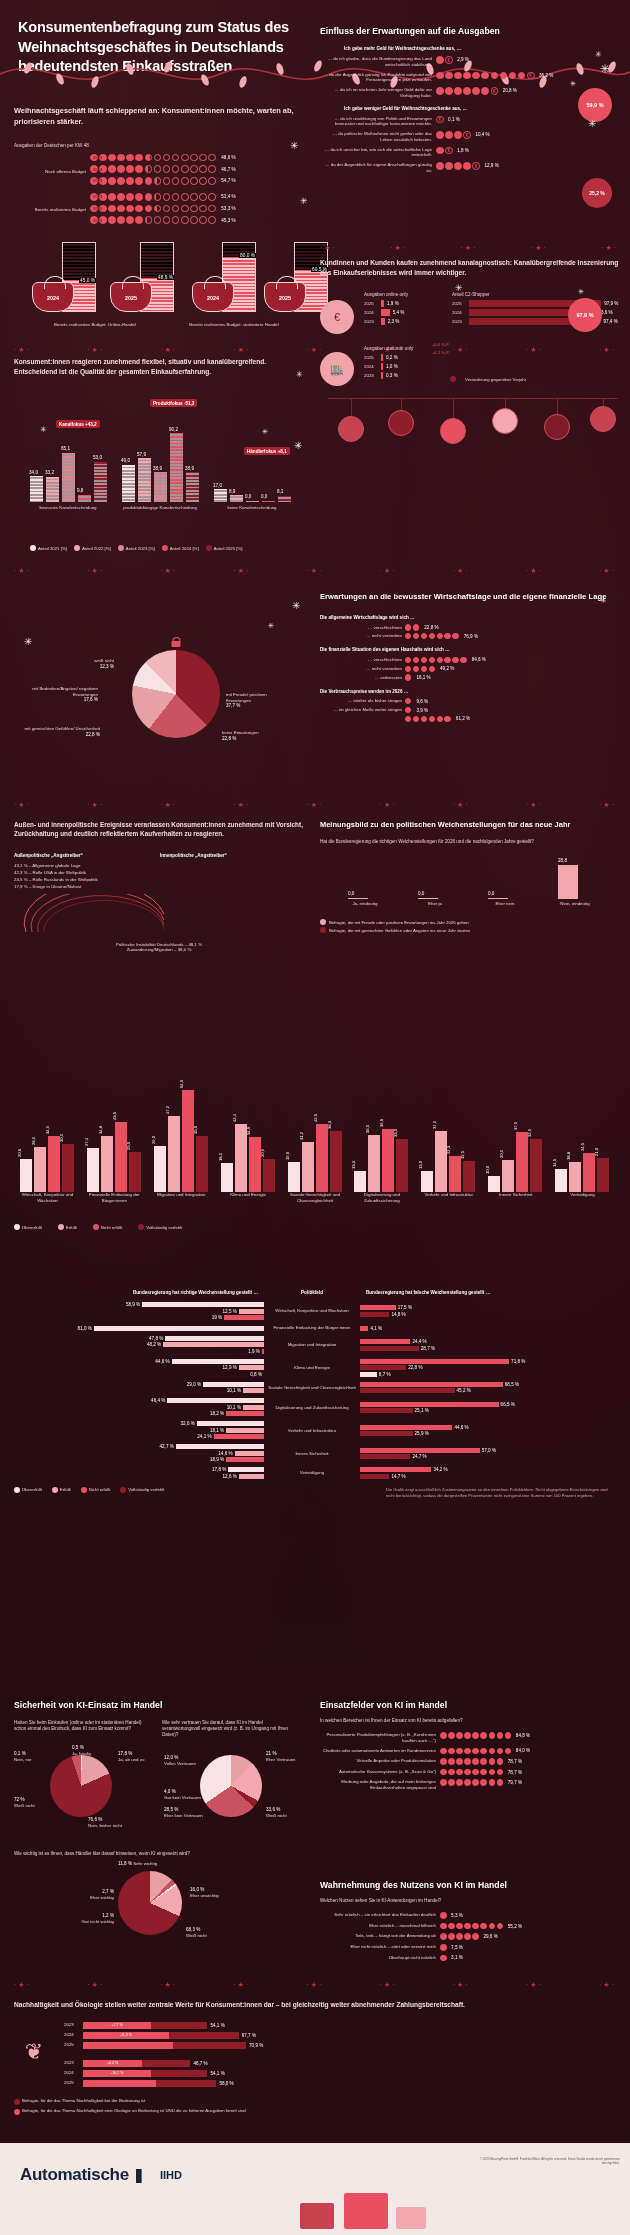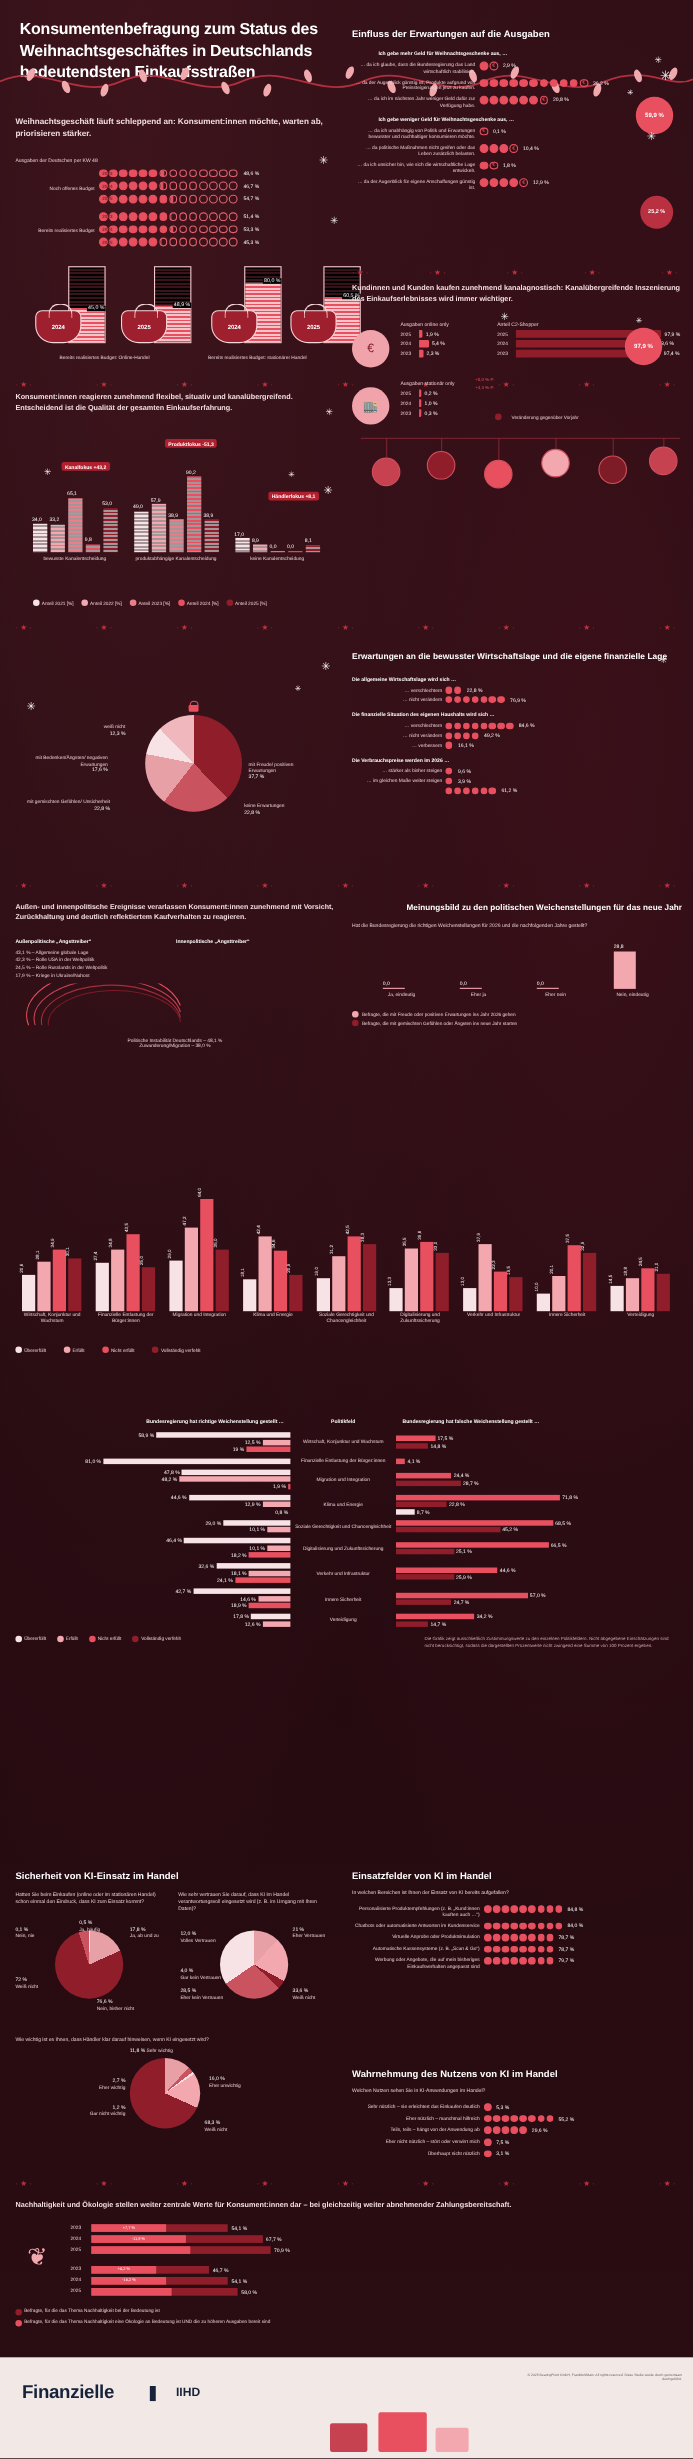--- a/index.html
+++ b/index.html
@@ -754,21 +754,21 @@
       <path d="M12,38 A70,40 0 0 1 150,20" stroke="#e8505f" fill="none" stroke-width="1"></path>
       <path d="M18,38 A60,32 0 0 1 150,26" stroke="#c64250" fill="none" stroke-width="1"></path>
       <path d="M24,38 A50,26 0 0 1 150,31" stroke="#a62c3a" fill="none" stroke-width="1"></path>
       <path d="M30,38 A40,20 0 0 1 150,35" stroke="#7d1b26" fill="none" stroke-width="1"></path>
     </svg>
     <div class="lbl" style="text-align:center;white-space:pre-line;margin-top:2px;">Politische Instabilität Deutschlands – 48,1 %
 Zuwanderung/Migration – 38,0 %</div>
   </div>
 
   <div class="col R" style="top:820px;">
-    <div class="sect-h" style="font-size:7.4px;text-align:right;">Meinungsbild zu den politischen Weichenstellungen für das neue Jahr</div>
+    <div class="sect-h" style="font-size:7.4px;">Meinungsbild zu den politischen Weichenstellungen für das neue Jahr</div>
     <div class="tiny" style="margin-top:10px;">Hat die Bundesregierung die richtigen Weichenstellungen für 2026 und die nachfolgenden Jahre gestellt?</div>
     <div style="position:relative;height:56px;margin-top:12px;">
       <div id="s8-bars" style="position:absolute;left:10px;bottom:14px;width:280px;height:40px;">
           <div style="position: absolute; left: 18px; bottom: 0px; width: 20px; height: 1.5px; background: rgb(243, 167, 174);"></div>
           <div class="val" style="position: absolute; left: 18px; bottom: 3.5px;">0,0</div>
           <div style="position: absolute; left: 88px; bottom: 0px; width: 20px; height: 1.5px; background: rgb(243, 167, 174);"></div>
           <div class="val" style="position: absolute; left: 88px; bottom: 3.5px;">0,0</div>
           <div style="position: absolute; left: 158px; bottom: 0px; width: 20px; height: 1.5px; background: rgb(243, 167, 174);"></div>
           <div class="val" style="position: absolute; left: 158px; bottom: 3.5px;">0,0</div>
           <div style="position: absolute; left: 228px; bottom: 0px; width: 20px; height: 34.56px; background: rgb(243, 167, 174);"></div>
@@ -1435,21 +1435,21 @@
           <span>Befragte, für die das Thema Nachhaltigkeit bei der Bedeutung ist</span>
         </div>
         <div style="display: flex; align-items: flex-start;">
           <i style="background: rgb(232, 80, 95); margin-top: 1px;"></i>
           <span>Befragte, für die das Thema Nachhaltigkeit eine Ökologie an Bedeutung ist UND die zu höheren Ausgaben bereit sind</span>
         </div>
       </div>
   </div>
 
   <div class="footer">
-    <div class="bp">Finanzielle</div>
+    <div class="bp">Automatische</div>
     <div style="position:absolute;left:136px;top:26px;width:14px;height:14px;background:#16233a;clip-path:polygon(0 0,40% 0,40% 100%,0 100%);"></div>
     <div class="ihd">IIHD</div>
     <div class="fnote">© 2025 BearingPoint GmbH, Frankfurt/Main. All rights reserved. Diese Studie wurde durch gemeinsam durchgeführt.</div>
     <div class="gift" style="left:300px;bottom:6px;width:34px;height:26px;background:#c64250;"></div>
     <div class="gift" style="left:344px;bottom:6px;width:44px;height:36px;background:#e8505f;"></div>
     <div class="gift" style="left:396px;bottom:6px;width:30px;height:22px;background:#f3a7ae;"></div>
   </div>
 </div>
 
 </body></html>

